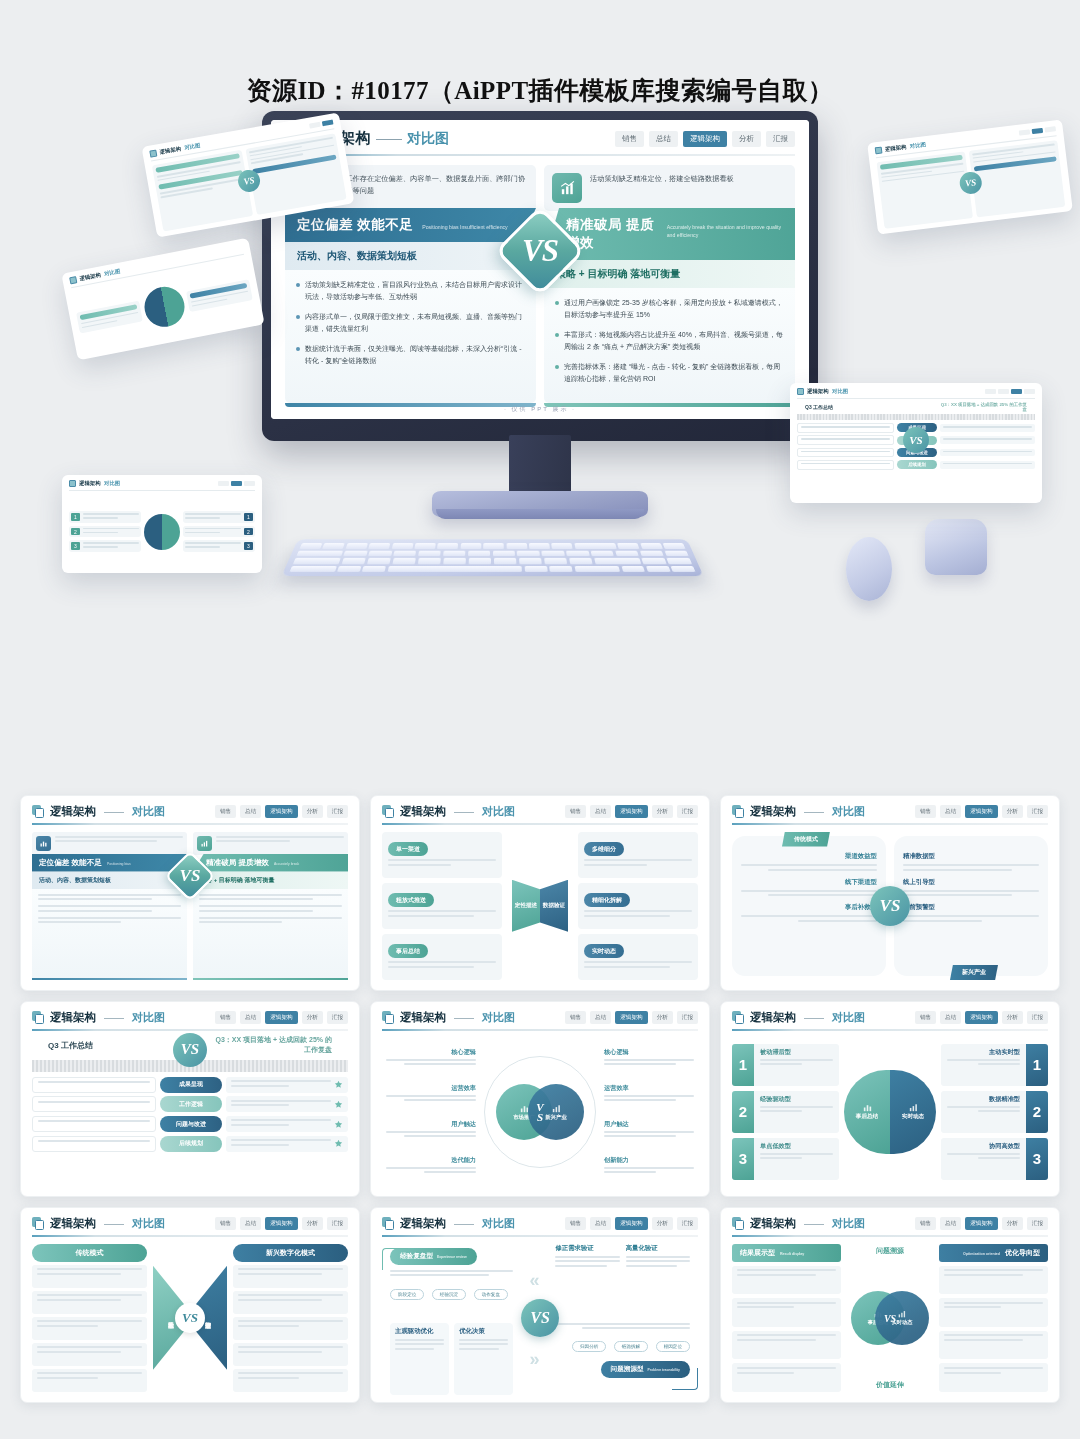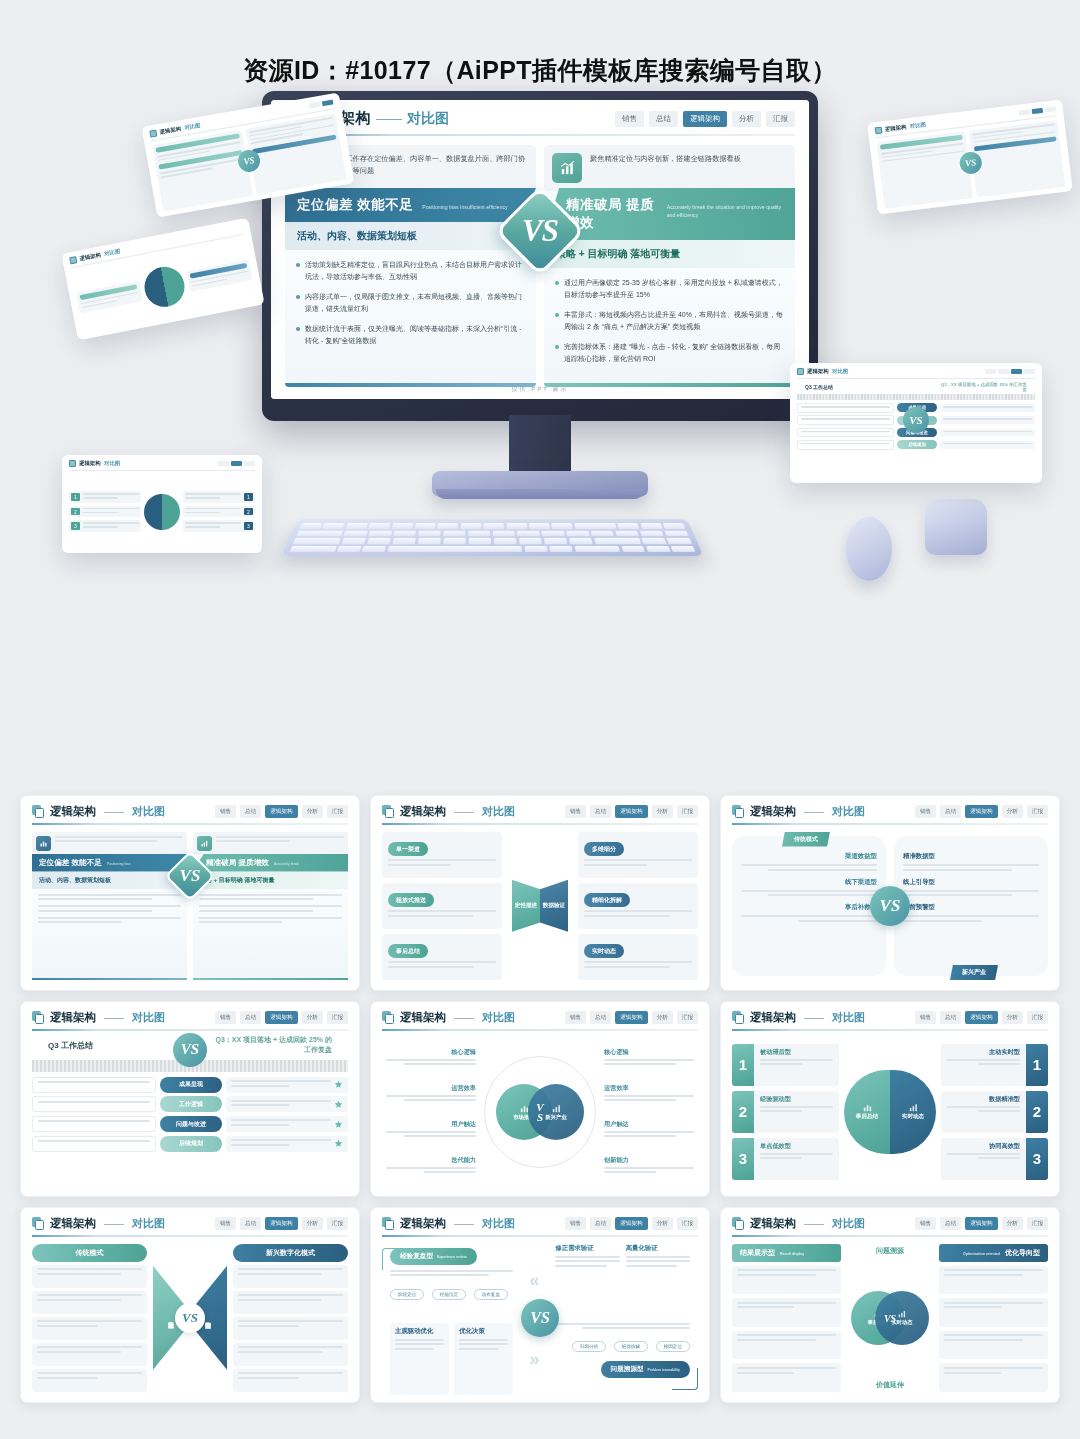--- a/index.html
+++ b/index.html
@@ -17,22 +17,22 @@
   .hdr-title {
     font-family:"Liberation Serif", serif;
     font-size: 86px;
     font-weight: 900;
     letter-spacing: 1px;
     color:#000;
     line-height: 1.12;
     -webkit-text-stroke: 1.5px #000;
   }
   .hdr-sub {
-    margin-top: 20px;
-    font-family:Liberation Sans, sans-serif;
+    margin-top: 40px;
+    font-family:Liberation Serif, serif;
     font-size: 25px;
     font-weight: 700;
     color:#111;
     letter-spacing: .4px;
   }
 
   
   .hero { position:relative; height: 545px; width:1080px; margin-top: 12px; }
 
   
@@ -684,21 +684,21 @@
             <div class="cmp-col rgt">
               <div class="cmp-top">
                 <div class="cmp-ico g">
                   <svg viewBox="0 0 24 24" fill="#fff">
                       <rect x="4" y="13" width="3.4" height="7"></rect>
                       <rect x="10" y="9" width="3.4" height="11"></rect>
                       <rect x="16" y="5" width="3.4" height="15"></rect>
                       <path d="M3 9 L9 5 L14 8 L21 2" stroke="#fff" stroke-width="1.6" fill="none"></path>
                     </svg>
                 </div>
-                <div class="cmp-lead">聚焦精准定位与内容创新，搭建全链路数据看板</div>
+                <div class="cmp-lead">活动策划缺乏精准定位，搭建全链路数据看板</div>
               </div>
               <div class="cmp-band g">
                 <span class="zh">精准破局 提质增效</span>
                 <span class="en">Accurately break the situation and improve quality and efficiency</span>
               </div>
               <div class="cmp-sub g">策略 + 目标明确 落地可衡量</div>
               <div class="cmp-list">
                 <div class="cmp-li">
                     <i></i>
                     <p>通过用户画像锁定 25-35 岁核心客群，采用定向投放 + 私域邀请模式，目标活动参与率提升至 15%</p>

